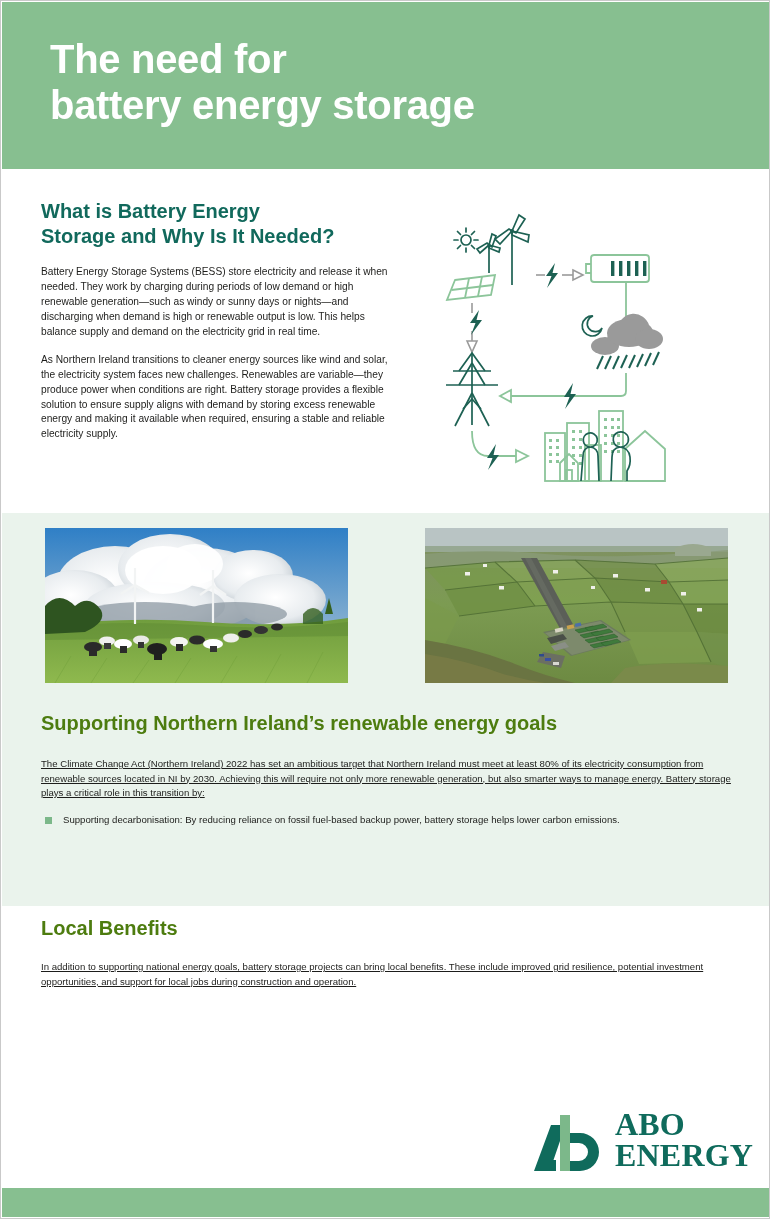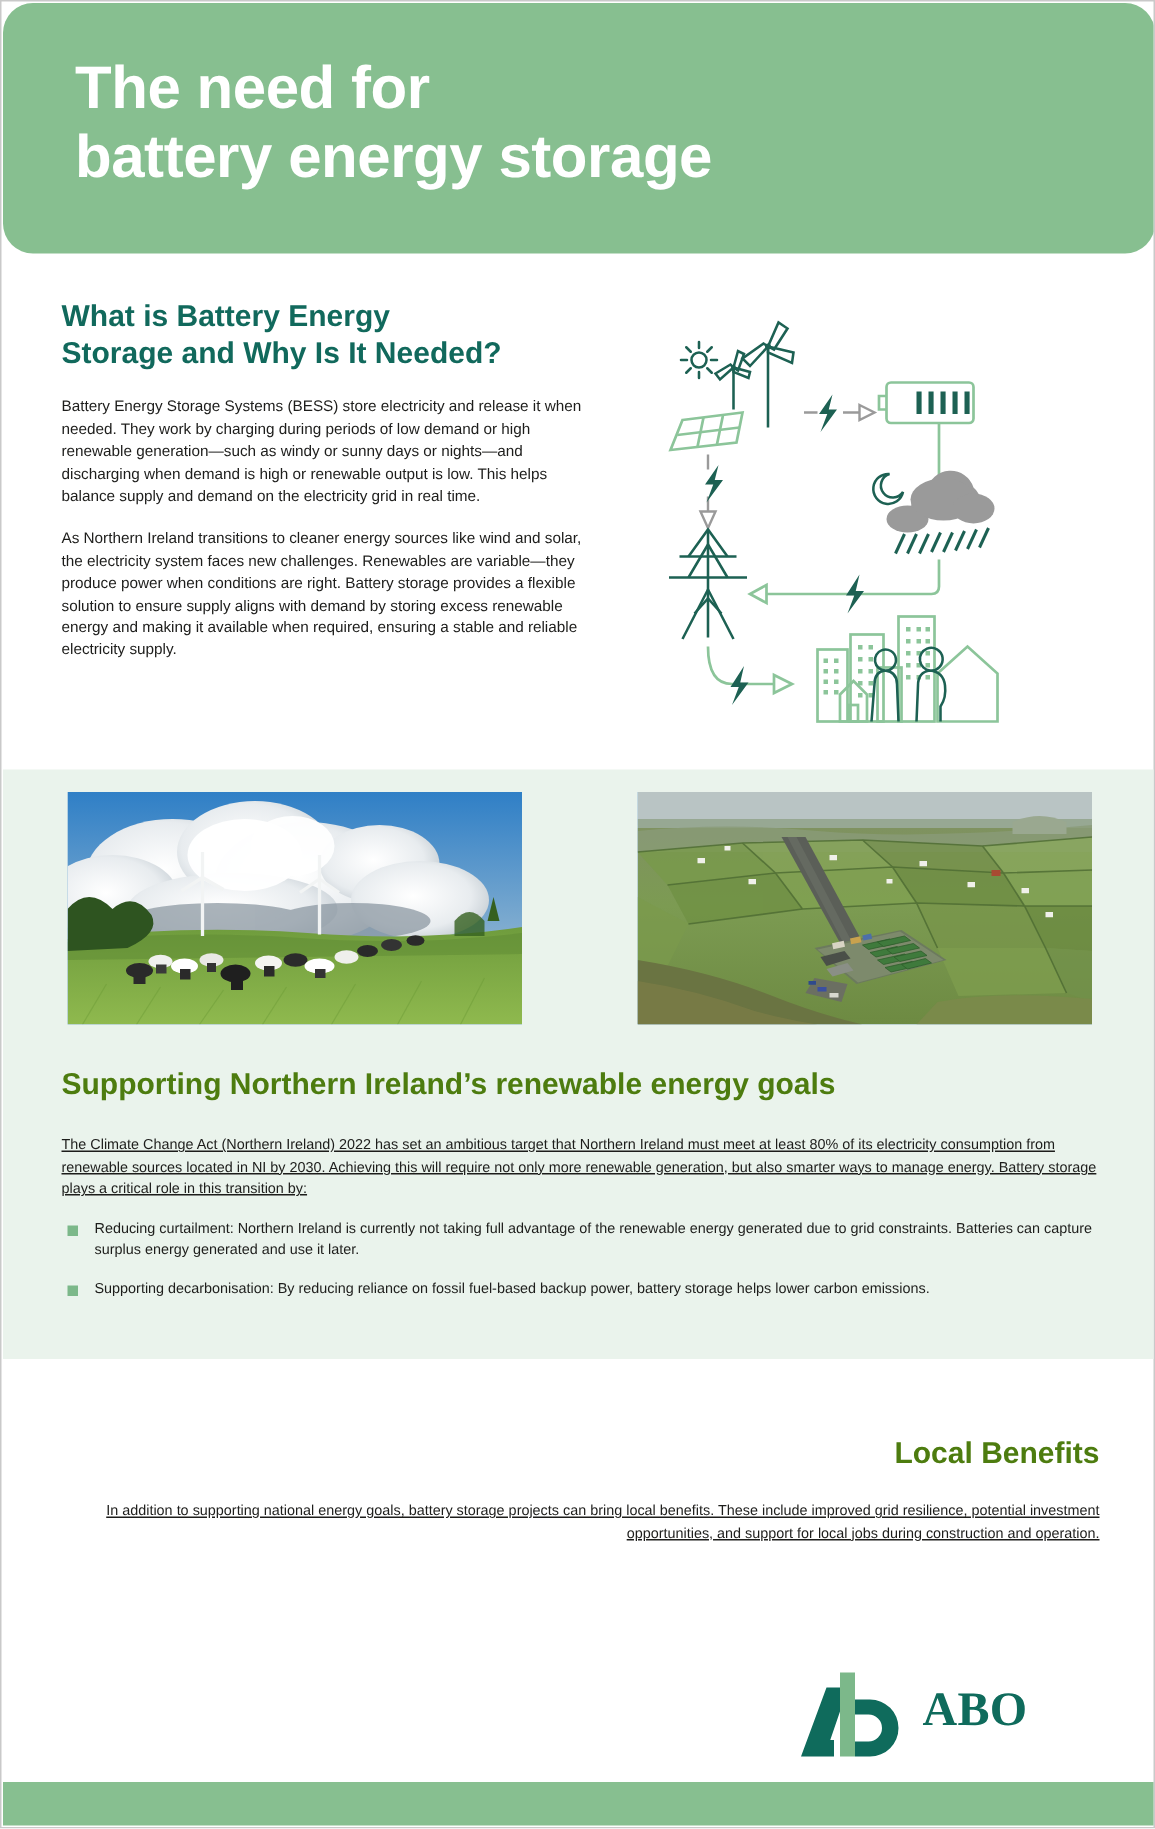--- a/index.html
+++ b/index.html
@@ -16,21 +16,20 @@
     border:1px solid #c9c9c9;
     background:#ffffff;
     overflow:hidden;
   }
 
   
   .header{
     position:absolute;left:1px;top:1px;
     width:768px;height:167px;
     background:#87bf90;
-    border-radius:20px;
   }
   .header-title{
     position:absolute;left:48px;top:34px;
     color:#ffffff;
     font-size:40px;
     font-weight:bold;
     line-height:1.16;
     letter-spacing:-0.3px;
     white-space:pre-line;
   }
@@ -114,21 +113,21 @@
   }
   .bullet:last-child{margin-bottom:0;}
   .bullet-marker{
     position:absolute;left:4px;top:4px;
     width:7px;height:7px;
     background:#7cb88a;
   }
 
   
   .sec3{
-    position:absolute;left:40px;top:956px;width:692px;text-align:right;
+    position:absolute;left:40px;top:915px;width:692px;
   }
   .sec3 .h2-wide{margin-bottom:20px;}
   .sec3 .intro{margin-bottom:12px;}
 
   
   .logo{
     position:absolute;left:528px;top:1100px;
     width:205px;height:78px;
     display:flex;align-items:center;
   }
@@ -530,21 +529,20 @@
       <path d="M200 140 Q240 132 303 138 L303 155 L186 155 Z" fill="#7a8a4a"></path>
     </svg>
   </div>
 
   <div class="sec2">
     <h2 class="h2-wide">Supporting Northern Ireland’s renewable energy goals</h2>
     <p class="intro">The Climate Change Act (Northern Ireland) 2022 has set an ambitious target that Northern Ireland must meet at least 80% of its electricity consumption from renewable sources located in NI by 2030. Achieving this will require not only more renewable generation, but also smarter ways to manage energy. Battery storage plays a critical role in this transition by:</p>
     <ul class="bullets">
       <li class="bullet">
         <span class="bullet-marker"></span>
-        <span>Reducing curtailment: Northern Ireland is currently not taking full advantage of the renewable energy generated due to grid constraints. Batteries can capture surplus energy generated and use it later.</span>
       </li>
       <li class="bullet">
         <span class="bullet-marker"></span>
         <span>Supporting decarbonisation: By reducing reliance on fossil fuel-based backup power, battery storage helps lower carbon emissions.</span>
       </li>
     </ul>
   </div>
 
   <div class="sec3">
     <h2 class="h2-wide">Local Benefits</h2>
@@ -554,18 +552,19 @@
   <div class="logo">
     <div class="logo-mark">
       <svg viewBox="0 0 76 70" xmlns="http://www.w3.org/2000/svg">
         <path d="M27 66 L5 66 L22 20 L31 20 L31 36 L24.5 55 L27 55 Z" fill="#0f6b5c"></path>
         <rect x="31" y="10" width="10" height="56" fill="#7cb88a"></rect>
         <path d="M41 28 L51 28 A19 19 0 1 1 51 66 L41 66 Z M41 38 L41 56 L50 56 A9 9 0 0 0 50 38 Z" fill="#0f6b5c"></path>
       </svg>
     </div>
     <div class="logo-words">
       <span>ABO</span>
+      <span>ENERGY</span>
     </div>
   </div>
 
   <div class="footer-bar"></div>
 
 </div>
 
 </body></html>

